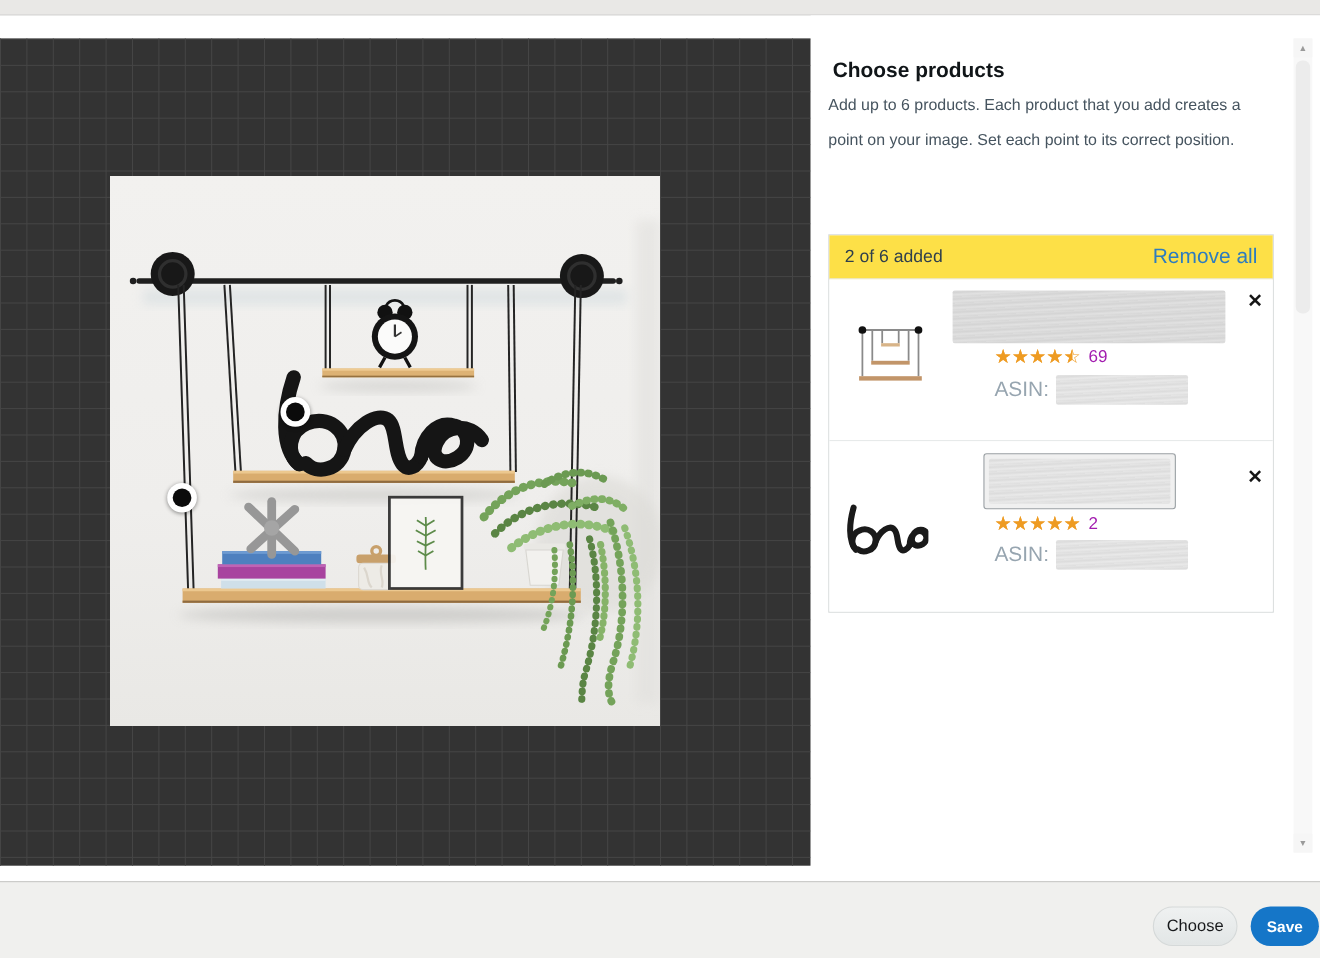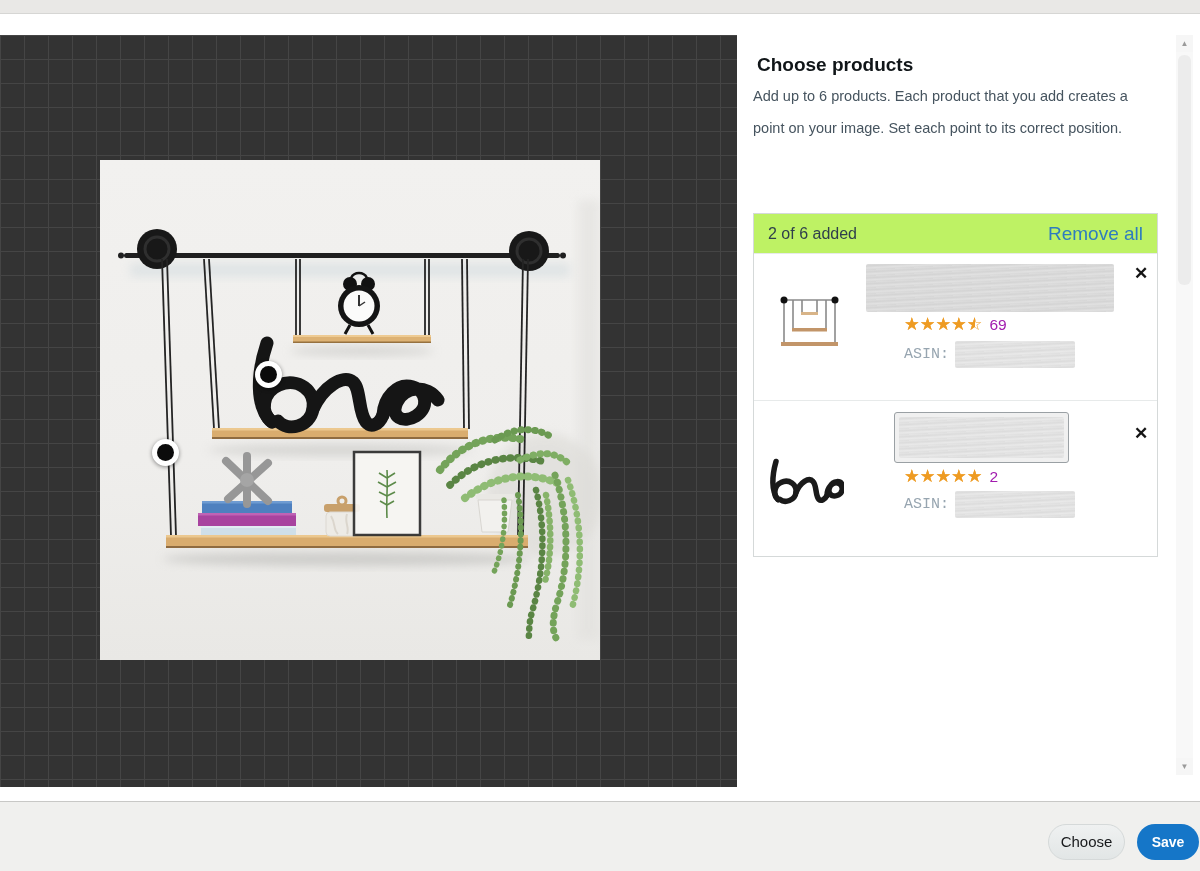--- a/index.html
+++ b/index.html
@@ -24,21 +24,21 @@
   .panel { position:absolute; left:737px; top:14px; width:463px; height:787px; background:#fff; }
   .panel-title { position:absolute; left:20px; top:40px; font-size:19px; font-weight:700; color:#101518; }
   .panel-desc { position:absolute; left:16px; top:66px; width:420px; font-size:14.5px;
     line-height:32px; color:#46545f; white-space:pre-line; }
   .add-product-btn { position:absolute; left:15px; top:136px; width:406px; height:34px;
     border:1px solid #d3d8d8; border-radius:17px; background:linear-gradient(#e9ecec,#e2e6e6);
     font-size:15px; color:#17191b; text-align:center; line-height:32px; cursor:pointer; }
 
   .product-list { position:absolute; left:16px; top:199px; width:405px;
     border:1px solid #d5d9d9; background:#fff; }
-  .list-header { height:40px; background:#bef264; border-bottom:1px solid #e7eaea;
+  .list-header { height:40px; background:#fde047; border-bottom:1px solid #e7eaea;
     display:flex; align-items:center; justify-content:space-between; padding:0 14px; }
   .count-label { font-size:16px; color:#2f3f4c; }
   .remove-all { font-size:19px; color:#2e7cbe; cursor:pointer; }
 
   .product-row { position:relative; background:#fff; }
   .product-row.r2 { border-top:1px solid #e7eaea; }
   .product-row.r1 { height:146px; } .product-row.r2 { height:156px; }
 
   .thumb1 { position:absolute; left:24px; top:38px; width:63px; height:58px; }
   .thumb2 { position:absolute; left:10px; top:54px; width:80px; height:56px; }
@@ -58,21 +58,21 @@
 
   .stars-row { position:absolute; left:150px; display:flex; align-items:center; }
   .r1 .stars-row { top:61px; } .r2 .stars-row { top:66px; }
   .st-wrap { position:relative; display:inline-block; font-size:17.5px; line-height:19px;
     color:#ee9b22; letter-spacing:0; }
   .st-over { position:absolute; left:0; top:0; overflow:hidden; white-space:nowrap; color:#ee9b22; }
   .review-count { margin-left:7px; font-size:15.5px; color:#a21caf; }
 
   .asin-row { position:absolute; left:150px; display:flex; align-items:center; }
   .r1 .asin-row { top:87px; } .r2 .asin-row { top:90px; }
-  .asin-label { font-size:15px; color:#97a5b0; margin-right:6px;font-family:Liberation Mono, monospace; }
+  .asin-label { font-size:19px; color:#97a5b0; margin-right:6px; }
   .asin-blur { width:120px; height:27px; }
 
   
   .scrollbar { position:absolute; left:1176px; top:35px; width:17px; height:740px; background:#f8f8f8; }
   .sb-btn { position:absolute; left:0; width:17px; height:17px; background:#f6f6f6;
     display:flex; align-items:center; justify-content:center; cursor:pointer; }
   .sb-btn.up { top:0; } .sb-btn.down { bottom:0; }
   .sb-arrow { font-size:8px; color:#9a9a9a; line-height:8px; }
   .sb-thumb { position:absolute; left:2px; top:20px; width:13px; height:230px;
     background:#ececec; border-radius:6px; }

